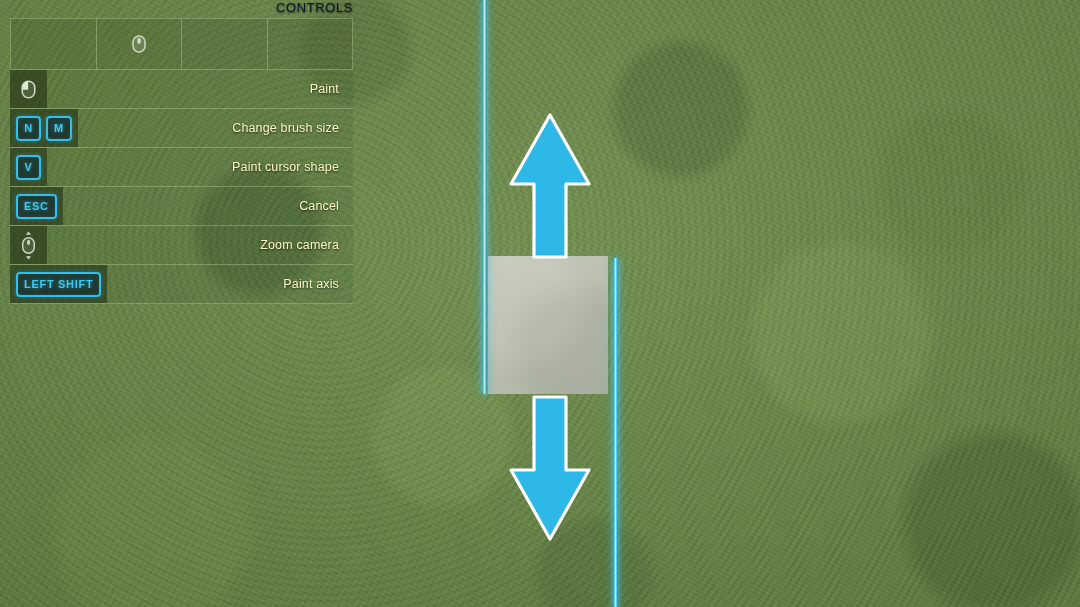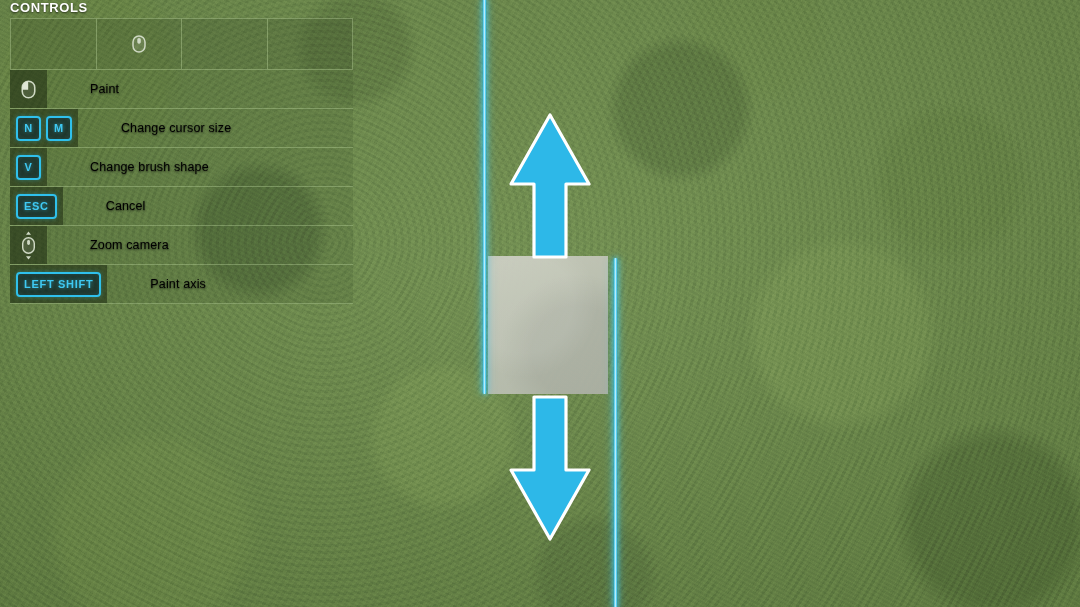--- a/index.html
+++ b/index.html
@@ -83,26 +83,27 @@
   #arrow-up   { left:508px; top:112px; }
   #arrow-down { left:508px; top:394px; }
 
   
   #controls-panel{
     position:absolute;
     left:0px; top:0px;
     width:353px;
   }
   #controls-title{
-    color:#ffffff;
+    color:#0f172a;
     font-size:13px;
-    font-weight:bold;
+    font-weight:normal;
     letter-spacing:.6px;
     padding:0 0 3px 10px;
     text-shadow:0 1px 2px rgba(0,0,0,.6);
+    text-align:right;
   }
 
   
   #controls-topstrip{
     display:flex;
     height:52px;
     margin-left:10px;
     width:343px;
     border:1px solid rgba(190,215,160,.40);
     background:rgba(40,58,26,.18);
@@ -127,22 +128,23 @@
   }
   .row-keys{
     position:relative;
     display:flex; align-items:center; gap:5px;
     height:100%;
     padding:0 6px 0 6px;
     background:rgba(22,34,12,.50);
   }
   .row-label{
     flex:1;
+    text-align:right;
     padding-right:14px;
-    color:#000000;
+    color:#fef9c3;
     font-size:12.5px;
     letter-spacing:.15px;
     text-shadow:0 1px 2px rgba(0,0,0,.65);
     padding-left:43px;
   }
 
   
   .keycap{
     min-width:25px;
     height:25px;
@@ -220,28 +222,28 @@
         </span>
       </div>
       <div class="row-label">Paint</div>
     </div>
 
     <div class="control-row">
       <div class="row-keys">
         <span class="keycap">N</span>
         <span class="keycap">M</span>
       </div>
-      <div class="row-label">Change cursor size</div>
+      <div class="row-label">Change brush size</div>
     </div>
 
     <div class="control-row">
       <div class="row-keys">
         <span class="keycap">V</span>
       </div>
-      <div class="row-label">Change brush shape</div>
+      <div class="row-label">Paint cursor shape</div>
     </div>
 
     <div class="control-row">
       <div class="row-keys">
         <span class="keycap">ESC</span>
       </div>
       <div class="row-label">Cancel</div>
     </div>
 
     <div class="control-row">

